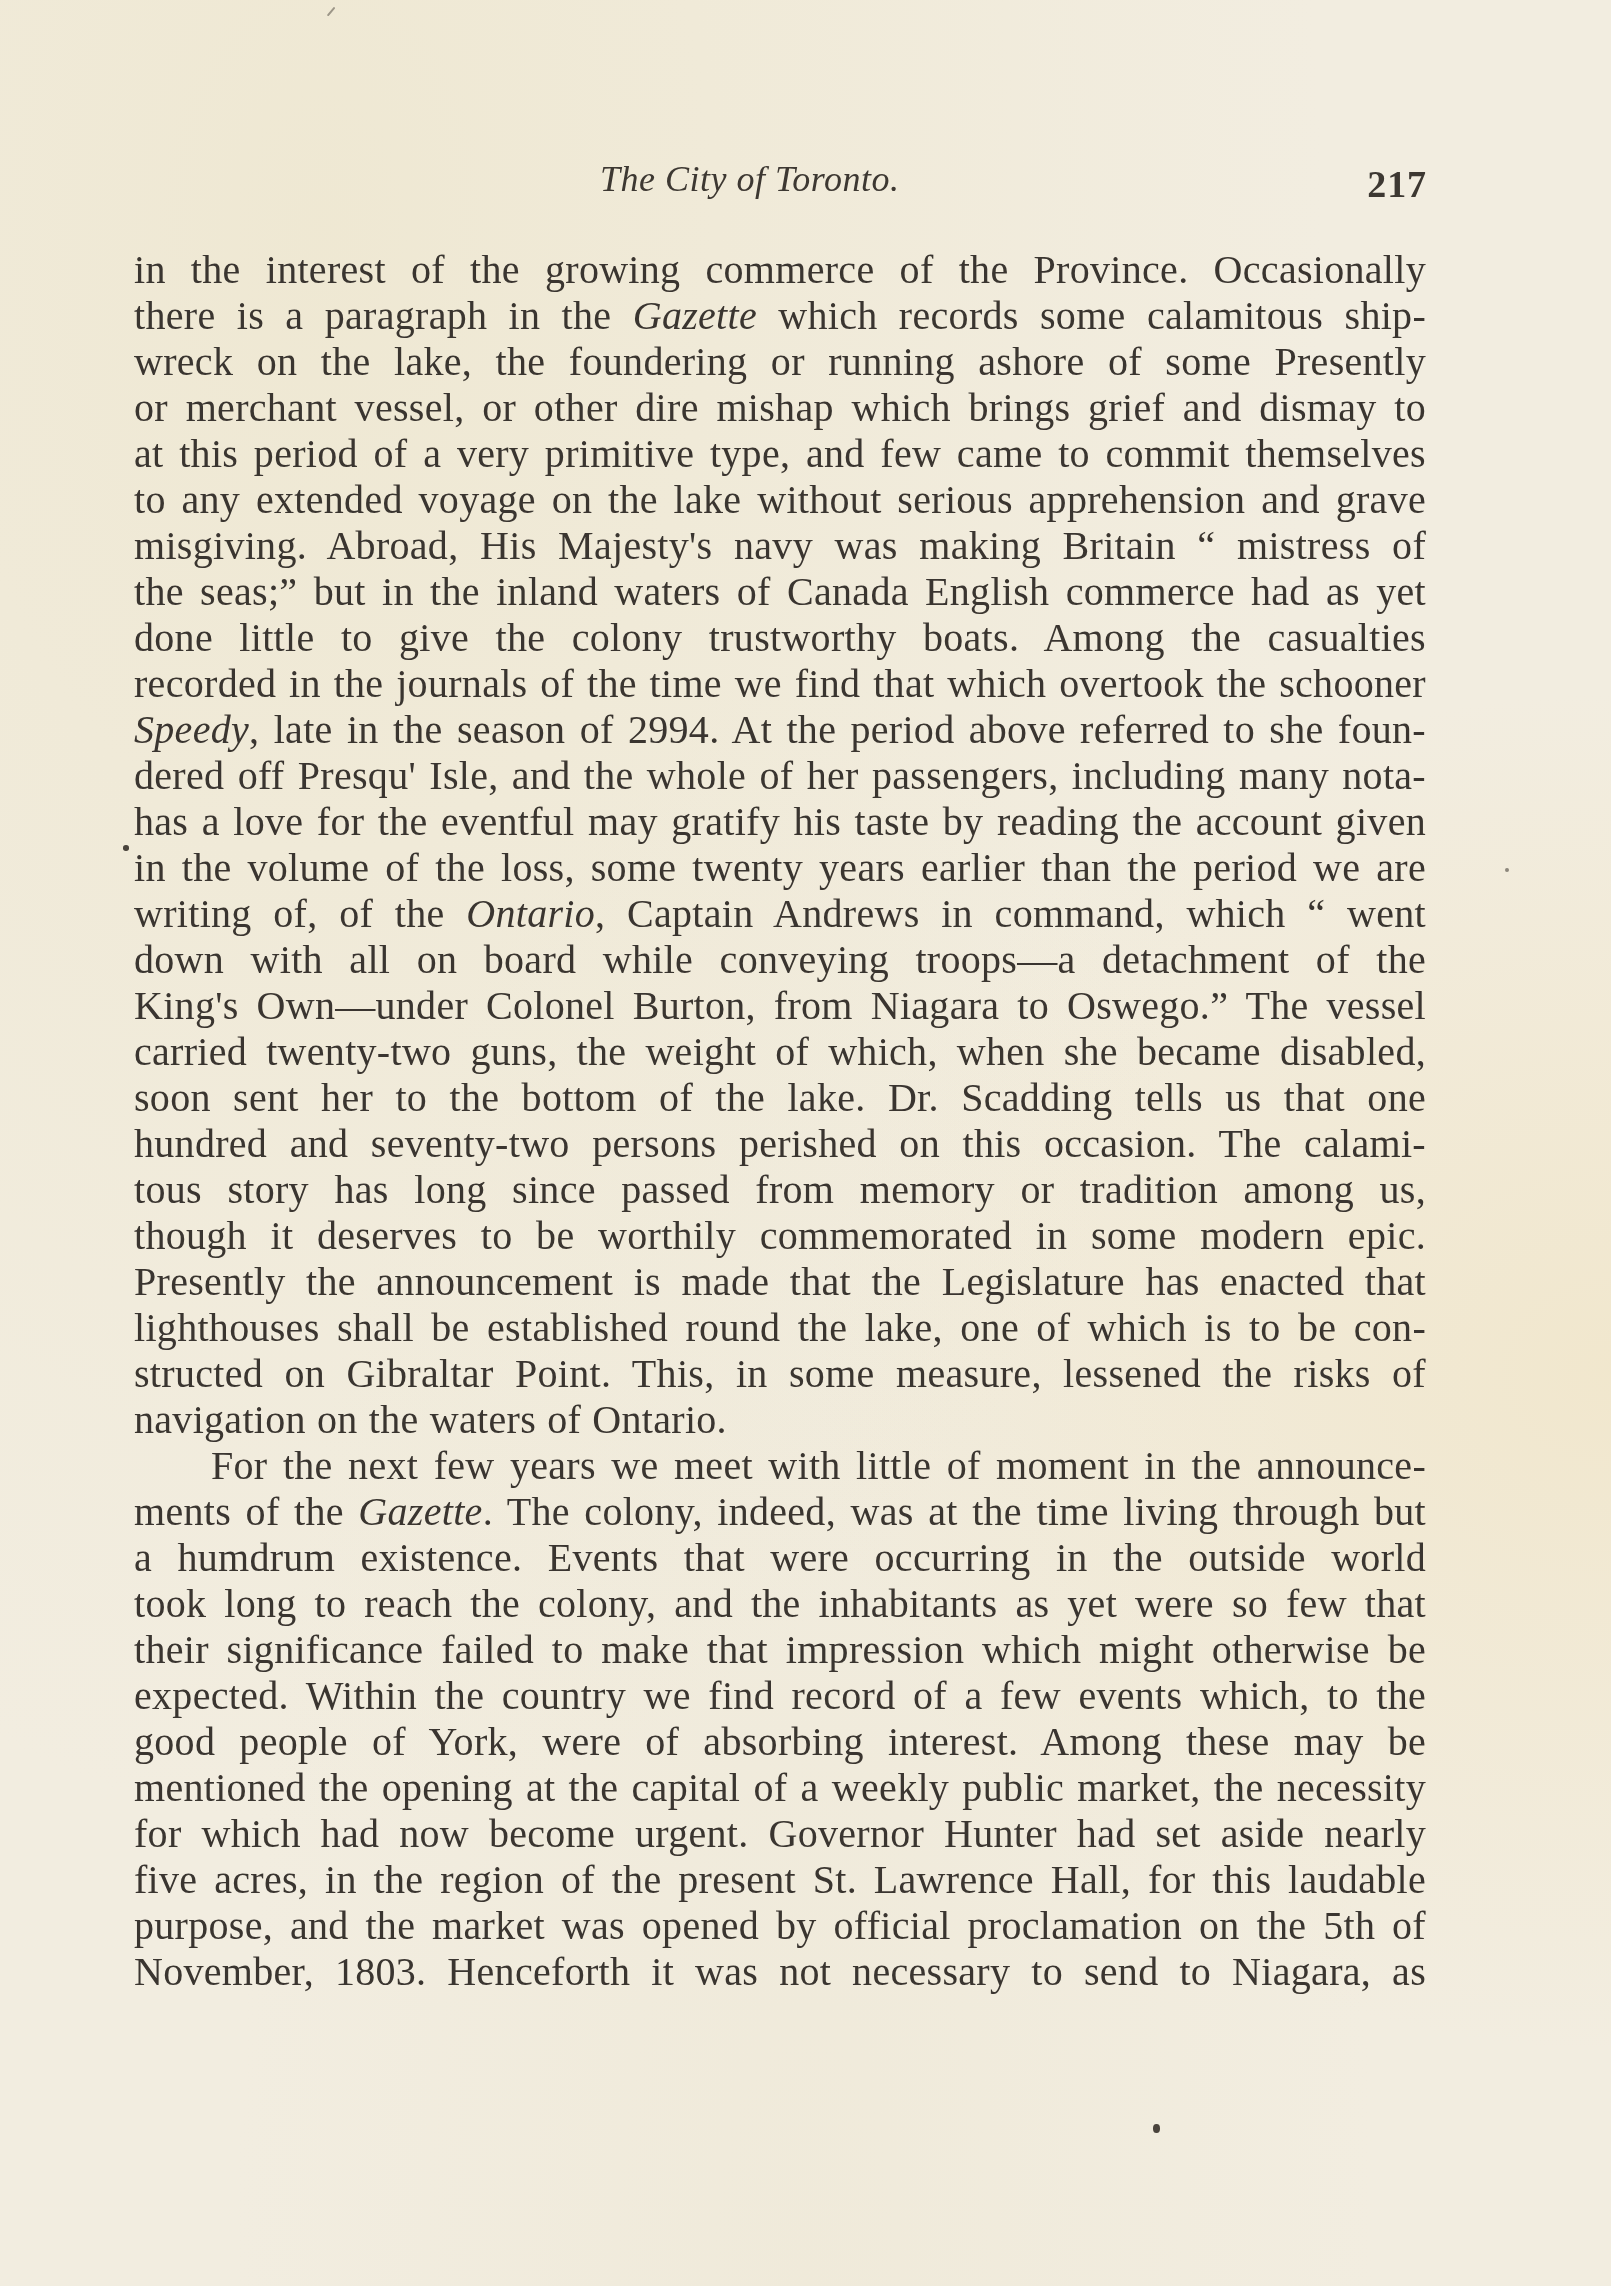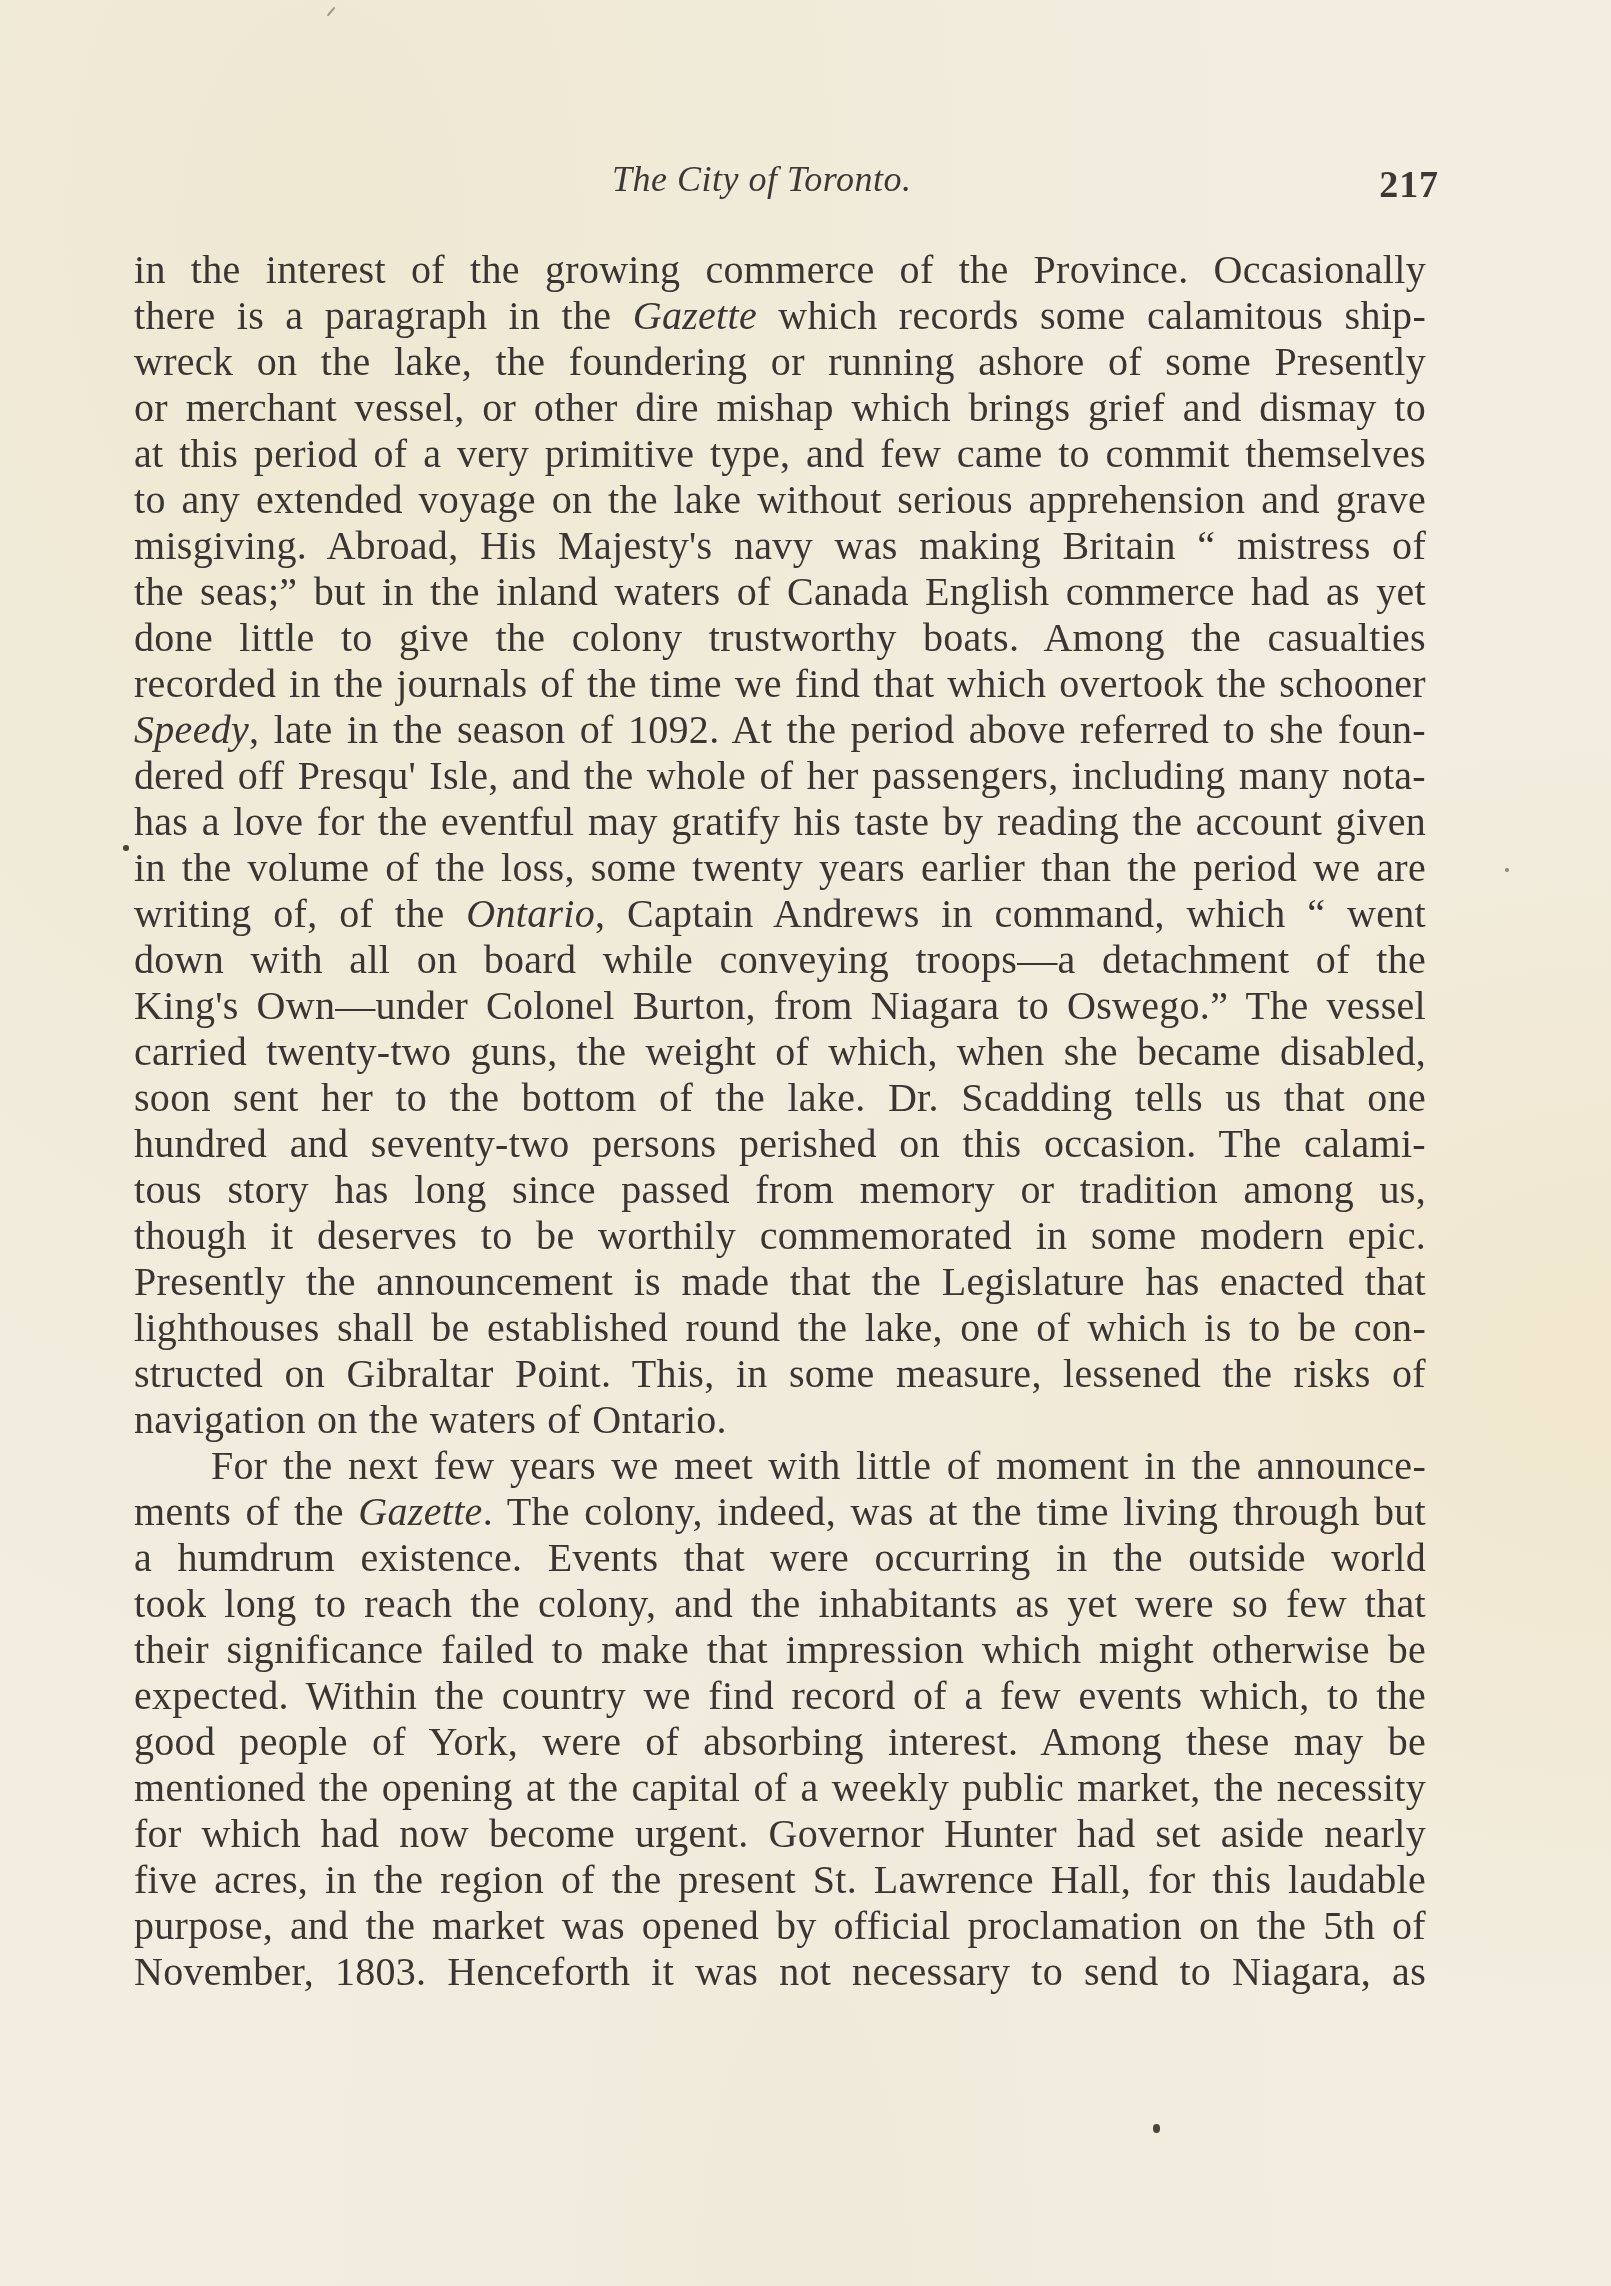--- a/index.html
+++ b/index.html
@@ -21,21 +21,21 @@
     }
     .page {
       position: absolute;
       left: 0; top: 0;
       width: 1611px;
       height: 2286px;
     }
     .running-head {
       position: absolute;
       top: 158px;
-      left: 144px;
+      left: 132px;
       width: 1295px;
       height: 56px;
     }
     .running-title {
       position: absolute;
       left: 468px;
       top: 0;
       font-style: italic;
       font-size: 36px;
       letter-spacing: 0.5px;
@@ -96,21 +96,21 @@
       <span class="line">in the interest of the growing commerce of the Province.  Occasionally</span>
       <span class="line"><span>there is a paragraph in the </span><i>Gazette</i><span> which records some calamitous ship-</span></span>
       <span class="line">wreck on the lake, the foundering or running ashore of some Presently</span>
       <span class="line">or merchant vessel, or other dire mishap which brings grief and dismay to</span>
       <span class="line">at this period of a very primitive type, and few came to commit themselves</span>
       <span class="line">to any extended voyage on the lake without serious apprehension and grave</span>
       <span class="line">misgiving.  Abroad, His Majesty's navy was making Britain “ mistress of</span>
       <span class="line">the seas;” but in the inland waters of Canada English commerce had as yet</span>
       <span class="line">done little to give the colony trustworthy boats.  Among the casualties</span>
       <span class="line">recorded in the journals of the time we find that which overtook the schooner</span>
-      <span class="line"><span></span><i>Speedy</i><span>, late in the season of 1092.  At the period above referred to she foun-</span></span>
+      <span class="line"><span></span><i>Speedy</i><span>, late in the season of 2994.  At the period above referred to she foun-</span></span>
       <span class="line">dered off Presqu' Isle, and the whole of her passengers, including many nota-</span>
       <span class="line">has a love for the eventful may gratify his taste by reading the account given</span>
       <span class="line">in the volume of the loss, some twenty years earlier than the period we are</span>
       <span class="line"><span>writing of, of the </span><i>Ontario</i><span>, Captain Andrews in command, which “ went</span></span>
       <span class="line">down with all on board while conveying troops—a detachment of the</span>
       <span class="line">King's Own—under Colonel Burton, from Niagara to Oswego.”  The vessel</span>
       <span class="line">carried twenty-two guns, the weight of which, when she became disabled,</span>
       <span class="line">soon sent her to the bottom of the lake.  Dr. Scadding tells us that one</span>
       <span class="line">hundred and seventy-two persons perished on this occasion.  The calami-</span>
       <span class="line">tous story has long since passed from memory or tradition among us,</span>

